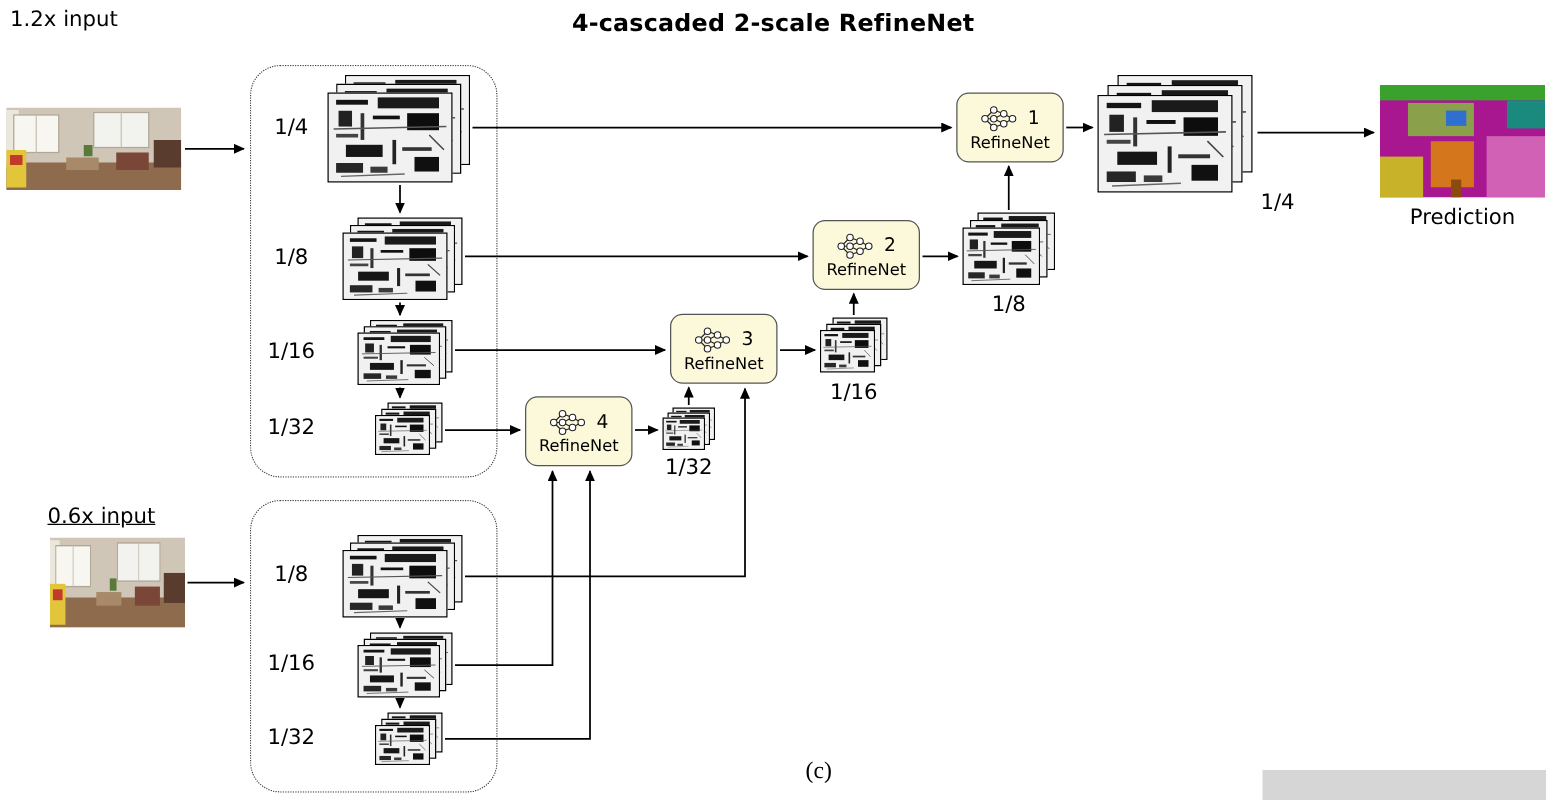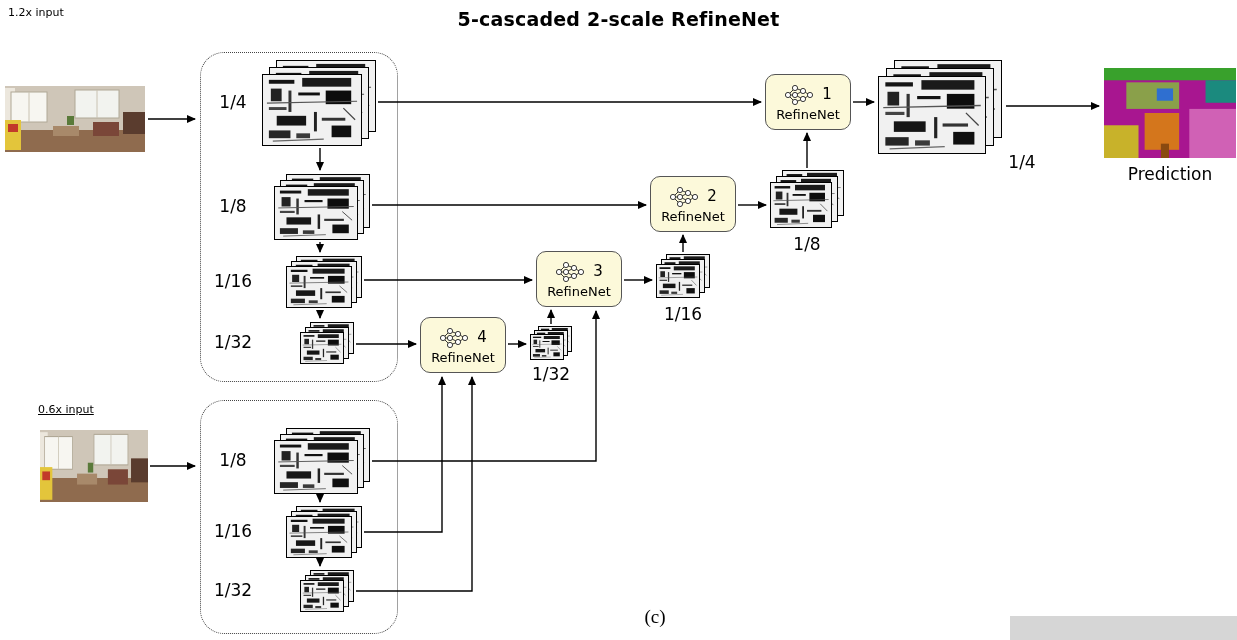--- a/index.html
+++ b/index.html
@@ -4,21 +4,21 @@
 <style>
   html,body{margin:0;padding:0;background:#fff;}
   .canvas{
     position:relative;width:1237px;height:640px;background:#fff;overflow:hidden;
     font-family:"DejaVu Sans","Liberation Sans",sans-serif;color:#000;
   }
   .title{
     position:absolute;left:0;right:0;top:8px;text-align:center;
     font-size:19px;font-weight:bold;letter-spacing:.2px;
   }
-  .inlabel{position:absolute;font-size:11px;}
+  .inlabel{position:absolute;font-size:17px;}
   .slabel{position:absolute;font-size:17px;text-align:center;width:54px;}
   .outlabel{position:absolute;font-size:17px;text-align:center;}
   .dashedbox{
     position:absolute;border:1.5px dotted #444;border-radius:24px;background:transparent;
   }
   .imgwrap{position:absolute;line-height:0;}
   .imgwrap svg{display:block;}
   .stack{position:absolute;}
   .layer{
     position:absolute;width:var(--w);height:var(--h);
@@ -111,21 +111,21 @@
           <circle cx="11" cy="4" r="2.6" fill="#fff"></circle>
         <circle cx="11" cy="11" r="2.6" fill="#fff"></circle>
           <circle cx="11" cy="18" r="2.6" fill="#fff"></circle>
         <circle cx="19" cy="7" r="2.6" fill="#fff"></circle>
           <circle cx="19" cy="15" r="2.6" fill="#fff"></circle>
         <circle cx="26" cy="11" r="2.6" fill="#fff"></circle>
       </g>
     </defs>
   </svg>
 
-  <div class="title">5-cascaded 2-scale RefineNet</div>
+  <div class="title">4-cascaded 2-scale RefineNet</div>
 
   <div class="inlabel" style="left:8px;top:6px;">1.2x input</div>
   <div class="imgwrap" style="left:5px;top:86px;">
     <svg width="140" height="66" viewBox="0 0 140 66" preserveAspectRatio="none">
         <use href="#roomphoto"></use>
       </svg>
   </div>
 
   <div class="dashedbox" style="left:200px;top:52px;width:196px;height:328px;"></div>
 

